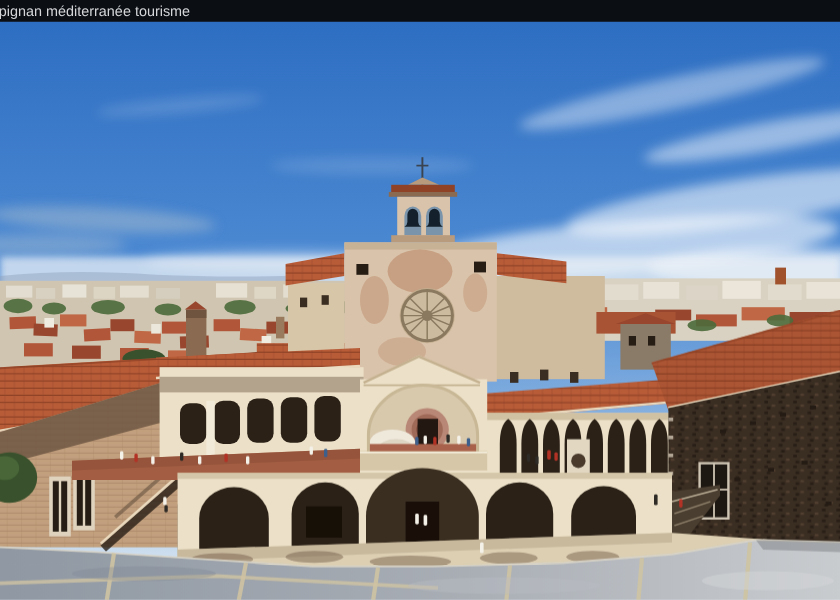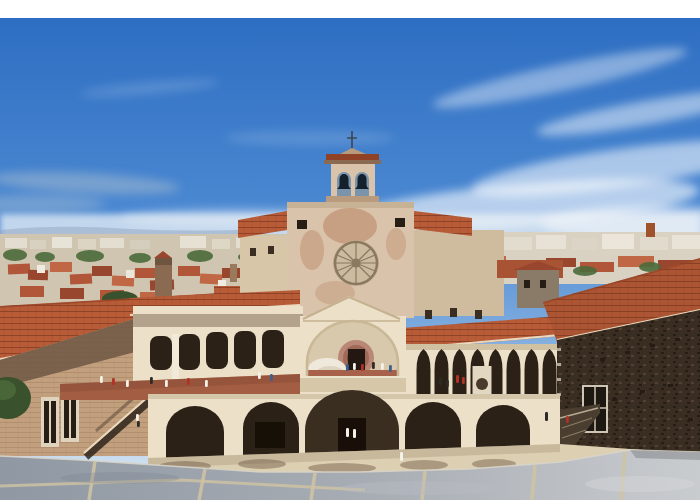--- a/index.html
+++ b/index.html
@@ -7,20 +7,23 @@
   .titlebar{position:absolute;top:0;left:0;width:700px;height:18px;background:var(--p-header_bg,#0b0e13);border-bottom:1px solid #141d2a;display:flex;align-items:center;}
   .titlebar span{color:var(--p-header_text,#d4d6d8);font-size:12px;line-height:18px;margin-left:-1px;white-space:nowrap;}
   .photo{position:absolute;top:18px;left:0;width:700px;height:482px;}
   .photo svg{display:block;width:700px;height:482px;}
 </style>
 </head>
 <body>
 
 <div class="screen">
 
+  <header class="titlebar">
+    <span>pignan méditerranée tourisme</span>
+  </header>
 
   <div class="photo" title="Aerial view over the courtyard of a medieval palace with a central bell tower, arcaded galleries, red tiled roofs, the city of Perpignan and a blue sky with thin clouds; a grey stone parapet in the foreground">
     <svg viewBox="0 0 700 482" xmlns="http://www.w3.org/2000/svg">
       <defs>
         <linearGradient id="skyGrad" x1="0" y1="0" x2="0" y2="1">
           <stop offset="0" style="stop-color:var(--p-sky_top,#2e6ec2)"></stop>
           <stop offset="0.45" style="stop-color:var(--p-sky_mid,#4f8cd4)"></stop>
           <stop offset="0.82" style="stop-color:var(--p-sky_low,#a6c6e6)"></stop>
           <stop offset="1" style="stop-color:var(--p-haze,#eaf0f6)"></stop>
         </linearGradient>

